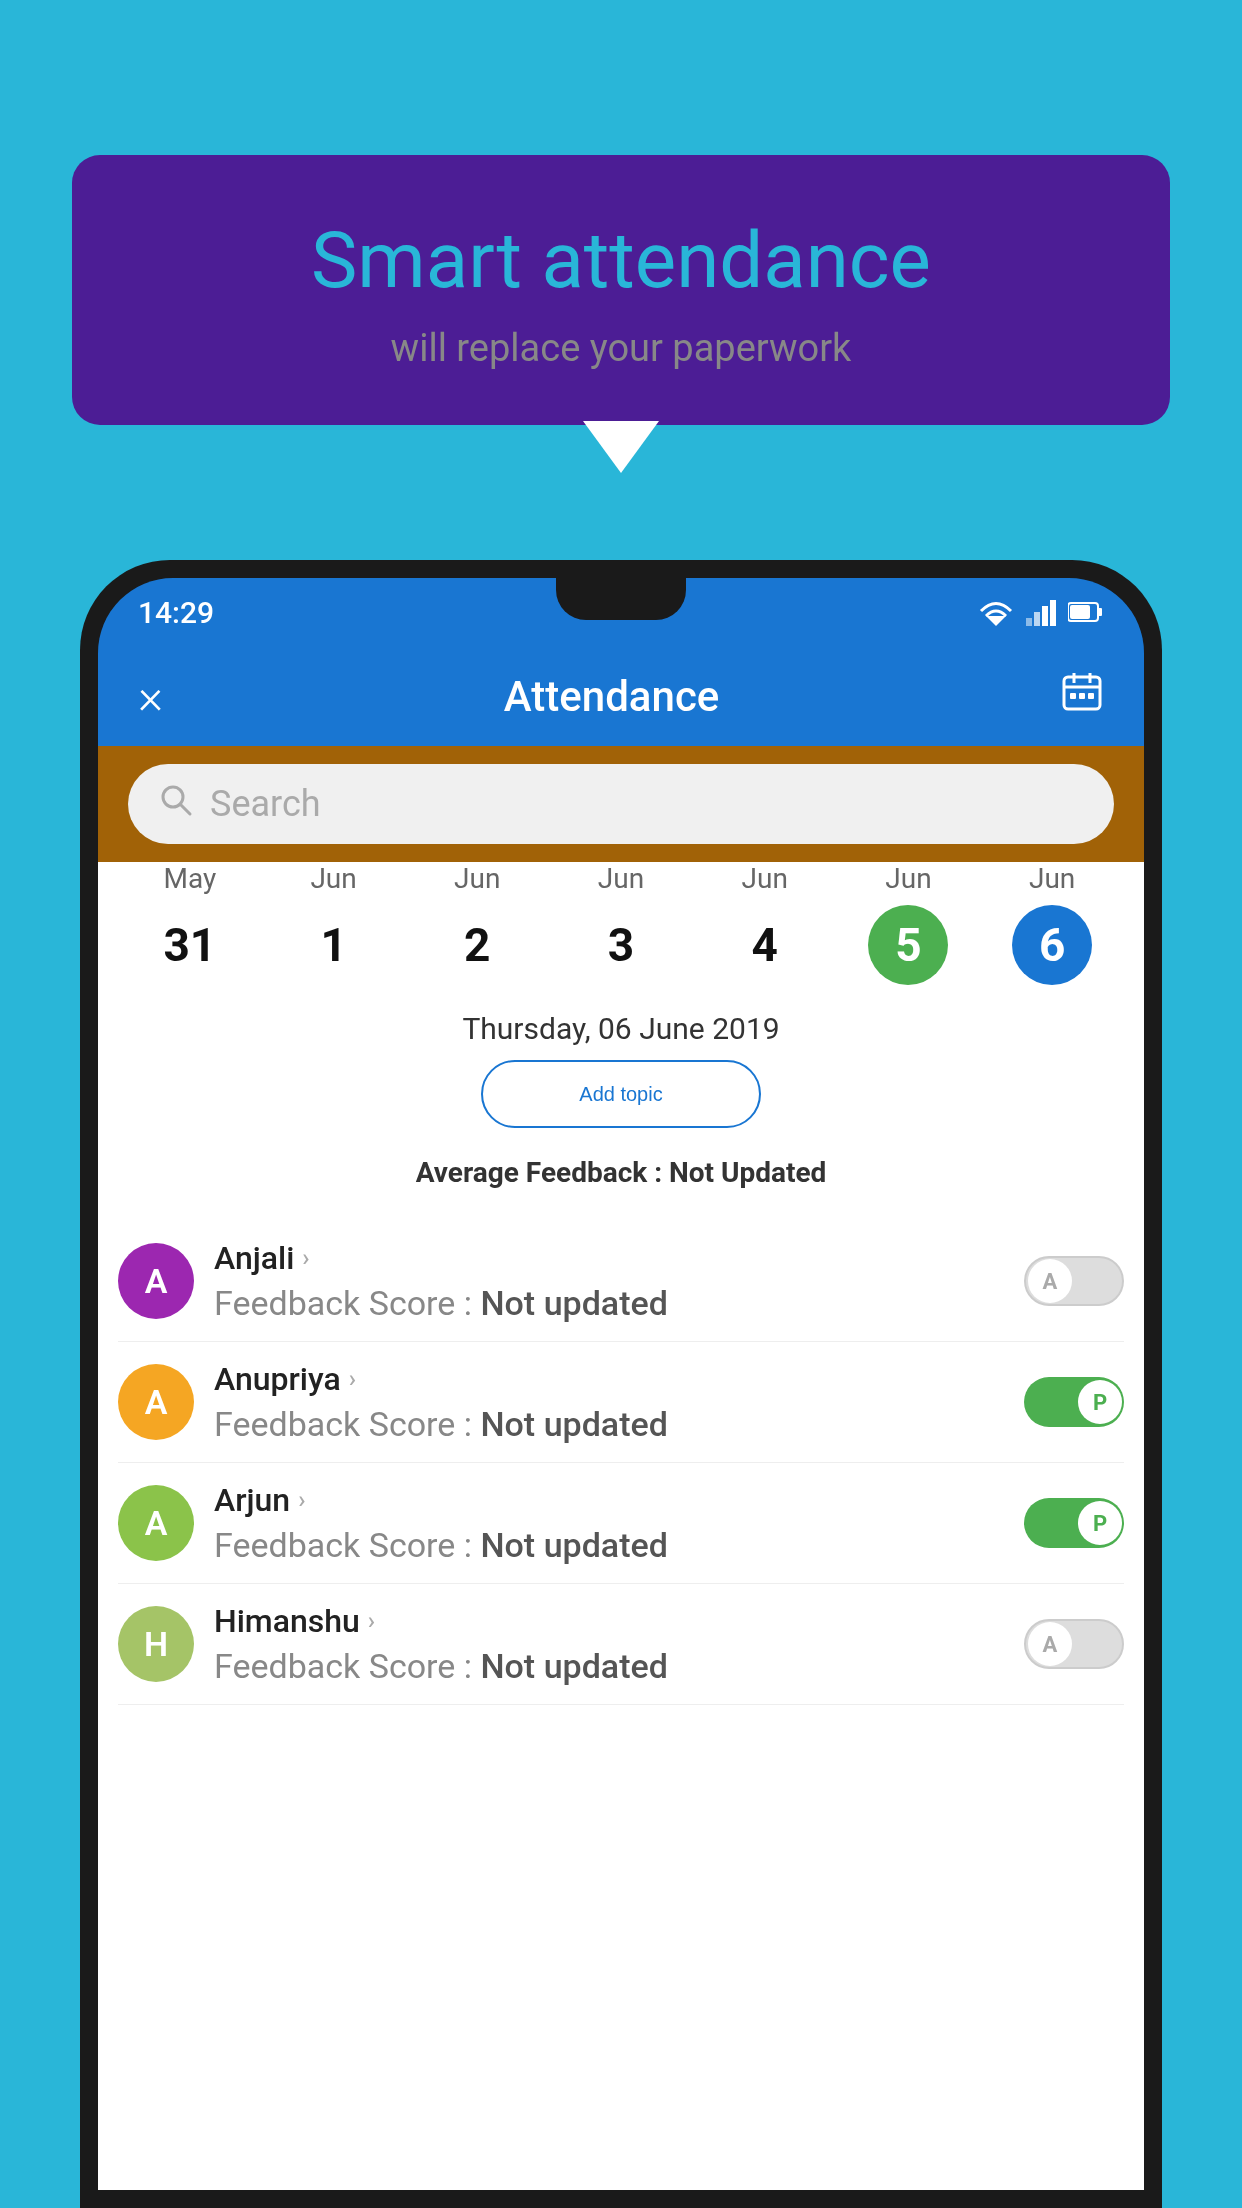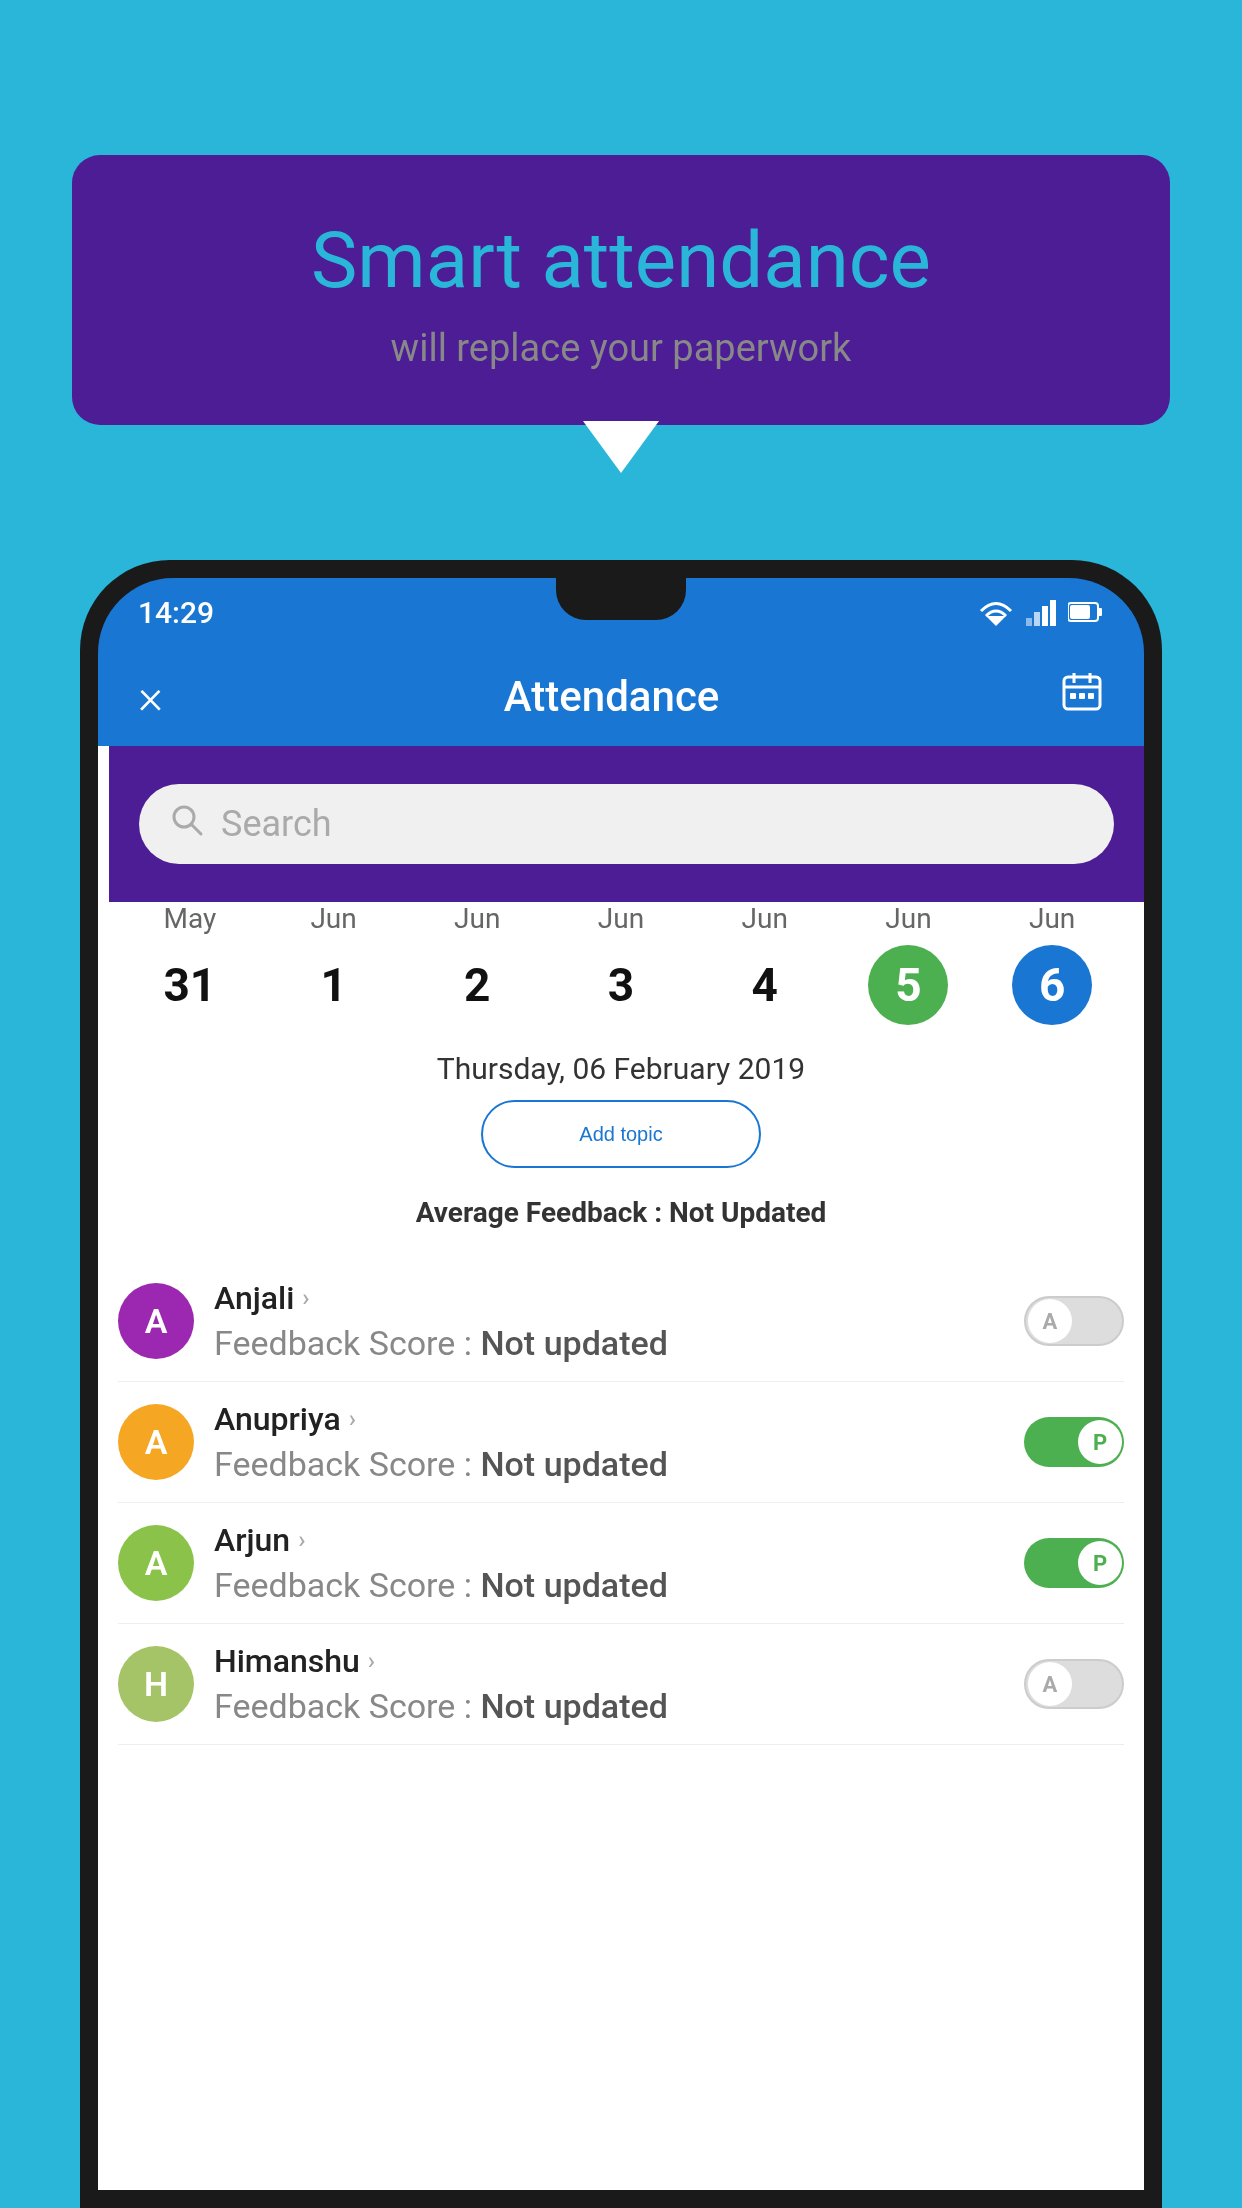--- a/index.html
+++ b/index.html
@@ -134,23 +134,22 @@
 
     
     .content-area {
       background: white;
       height: calc(100% - 168px);
       overflow: hidden;
     }
 
     
     .search-container {
-      padding: 38px 30px;
-      background: #4c1d95;
-      margin-left: 11px;
+      padding: 18px 30px;
+      background: #a16207;
     }
 
     .search-bar {
       background: #f0f0f0;
       border-radius: 40px;
       height: 80px;
       display: flex;
       align-items: center;
       padding: 0 30px;
       gap: 16px;
@@ -452,21 +451,21 @@
           <div class="cal-day">
             <div class="cal-month">Jun</div>
             <div class="cal-num today">5</div>
           </div>
           <div class="cal-day">
             <div class="cal-month">Jun</div>
             <div class="cal-num selected">6</div>
           </div>
         </div>
 
-      <div class="selected-date">Thursday, 06 February 2019</div>
+      <div class="selected-date">Thursday, 06 June 2019</div>
 
       <div class="add-topic-wrap">
         <button class="add-topic-btn">Add topic</button>
       </div>
 
       <div class="avg-feedback">
         <span>Average Feedback :</span>
         <span>Not Updated</span>
       </div>
 

